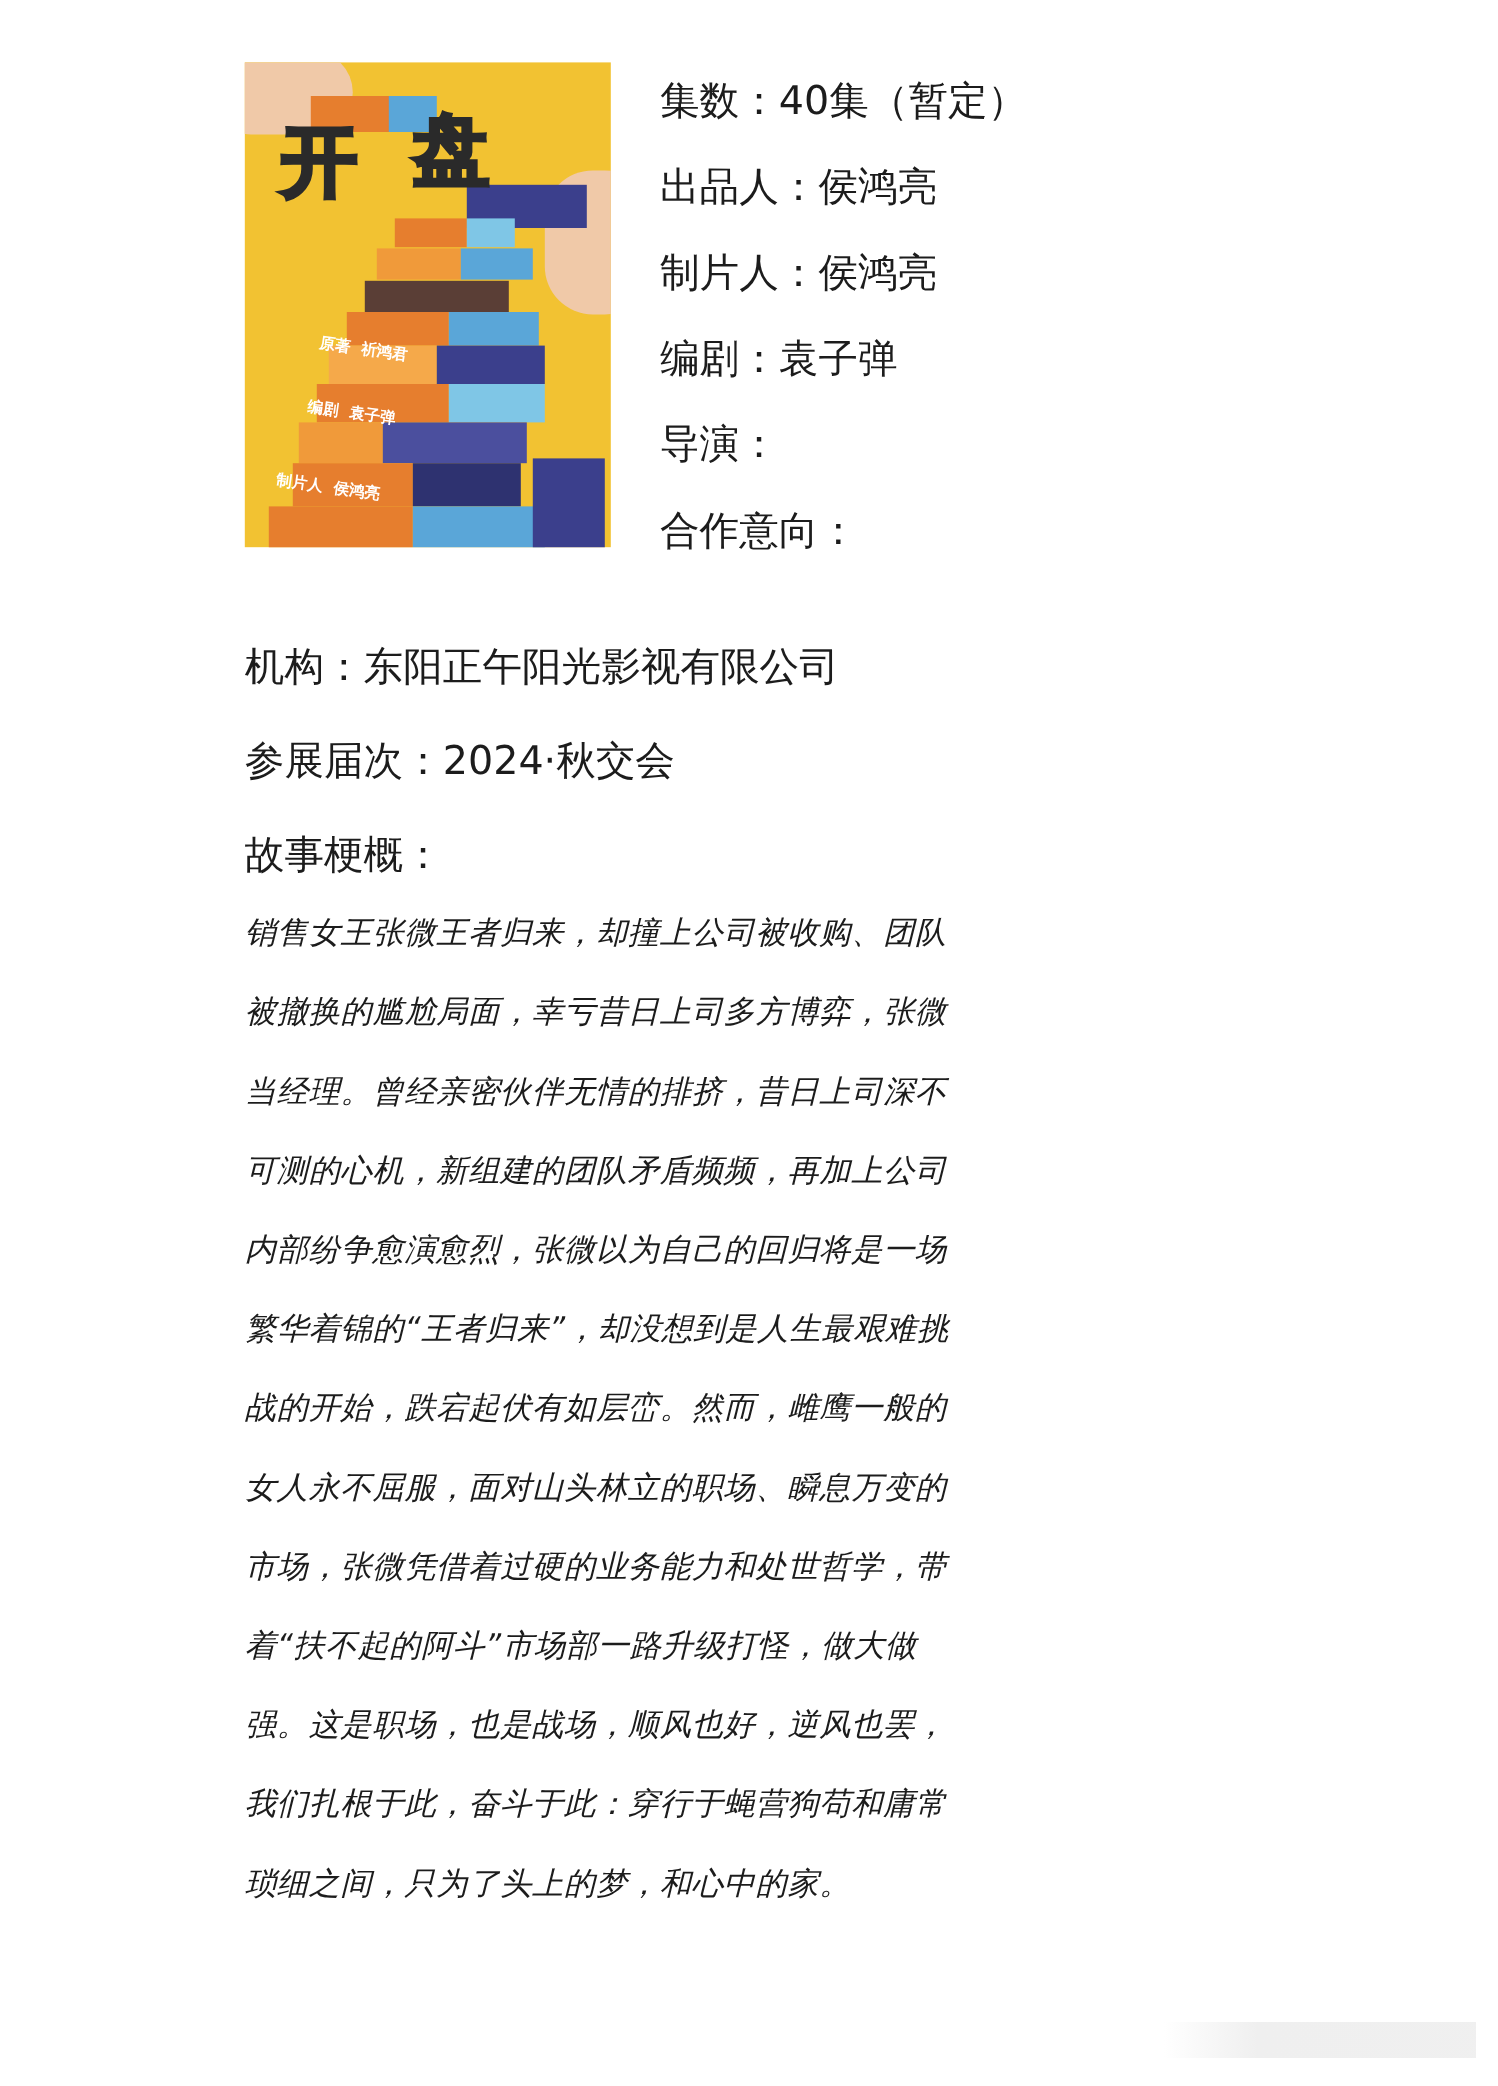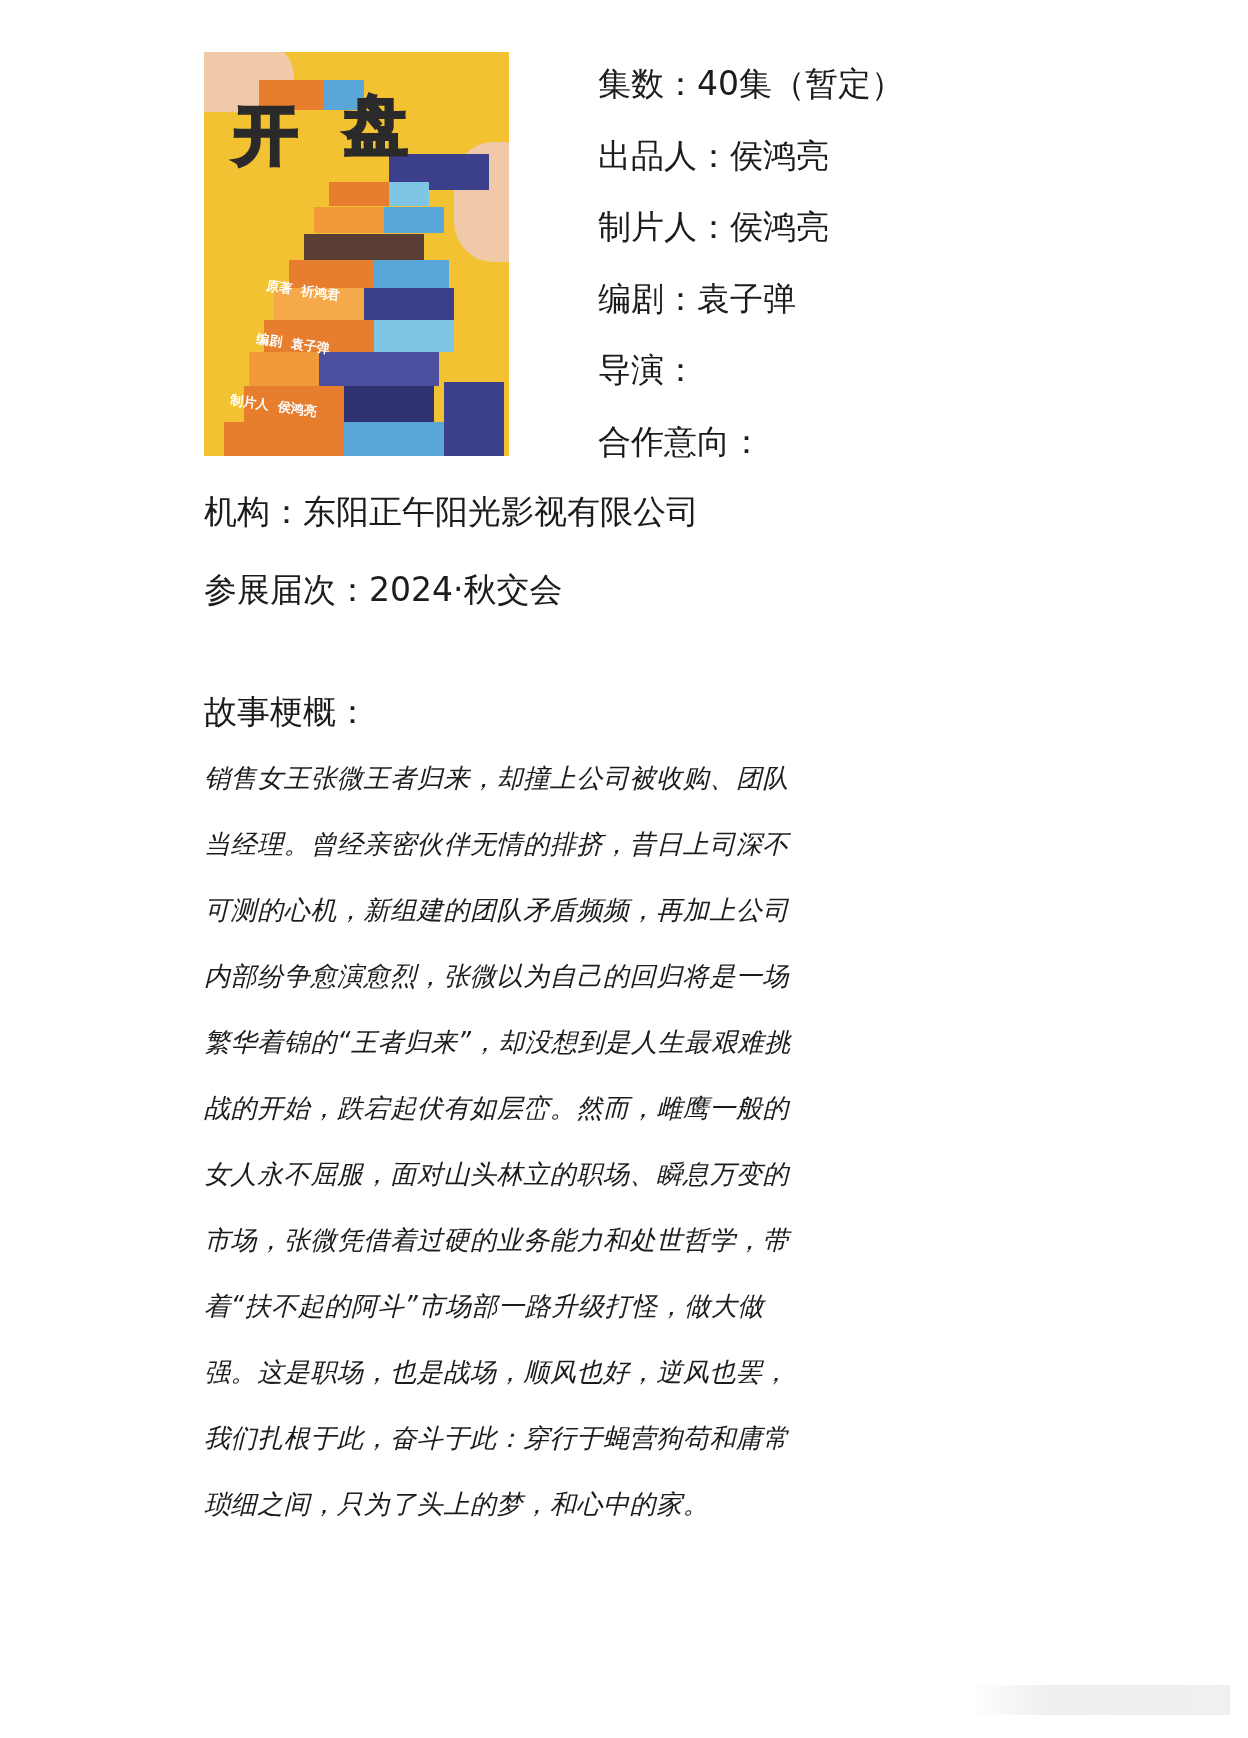--- a/index.html
+++ b/index.html
@@ -6,24 +6,24 @@
   body { width:1248px; height:1738px; position:relative; overflow:hidden;
          font-family:"DejaVu Sans","Liberation Sans",sans-serif; color:#1c1c1c; }
   .poster { position:absolute; left:204px; top:52px; width:305px; height:404px;
             background:#f2c232; overflow:hidden; }
   .poster .block { position:absolute; }
   .poster .title-char { position:absolute; font-size:64px; font-weight:bold; color:#ffffff;
             -webkit-text-stroke:3px #2a2a2a; font-family:"DejaVu Sans",sans-serif; }
   .poster .credit { position:absolute; font-size:13px; color:#ffffff; font-weight:bold;
             font-family:"DejaVu Sans",sans-serif; white-space:nowrap; }
   .poster .hand { position:absolute; background:#f0c9a8; border-radius:40px; }
-  .meta-right { position:absolute; left:550px; top:48px;margin-left:48px; }
+  .meta-right { position:absolute; left:550px; top:48px; }
   .meta-row { font-size:33px; line-height:71.5px; height:71.5px; white-space:nowrap; }
   .meta-full { position:absolute; left:204px; }
-  .meta-full .meta-row { height:auto; }
+  .meta-full .meta-row { height:auto;margin-top:44px; }
   .synopsis-title { position:absolute; left:204px; top:690px; font-size:33px; font-weight:normal; }
   .synopsis { position:absolute; left:204px; top:745px; width:860px; }
   .synopsis .line { font-size:26px; line-height:66px; height:66px; white-space:nowrap; letter-spacing:0.6px;font-style:italic; }
   .watermark { position:absolute; left:970px; top:1685px; width:260px; height:30px;
                background:linear-gradient(to right, rgba(225,225,225,0), rgba(235,235,235,0.8) 30%, rgba(238,238,238,0.9)); }
 </style>
 </head>
 <body>
 
 <div class="poster">
@@ -85,20 +85,21 @@
   <div class="meta-row" style="line-height:44px;">机构：东阳正午阳光影视有限公司</div>
 </div>
 <div class="meta-full" style="top:568px;">
   <div class="meta-row" style="line-height:44px;">参展届次：2024·秋交会</div>
 </div>
 
 <div class="synopsis-title">故事梗概：</div>
 
 <div class="synopsis">
   <div class="line">销售女王张微王者归来，却撞上公司被收购、团队</div>
+  <div class="line">被撤换的尴尬局面，幸亏昔日上司多方博弈，张微</div>
   <div class="line">当经理。曾经亲密伙伴无情的排挤，昔日上司深不</div>
   <div class="line">可测的心机，新组建的团队矛盾频频，再加上公司</div>
   <div class="line">内部纷争愈演愈烈，张微以为自己的回归将是一场</div>
   <div class="line">繁华着锦的“王者归来”，却没想到是人生最艰难挑</div>
   <div class="line">战的开始，跌宕起伏有如层峦。然而，雌鹰一般的</div>
   <div class="line">女人永不屈服，面对山头林立的职场、瞬息万变的</div>
   <div class="line">市场，张微凭借着过硬的业务能力和处世哲学，带</div>
   <div class="line">着“扶不起的阿斗”市场部一路升级打怪，做大做</div>
   <div class="line">强。这是职场，也是战场，顺风也好，逆风也罢，</div>
   <div class="line">我们扎根于此，奋斗于此：穿行于蝇营狗苟和庸常</div>

